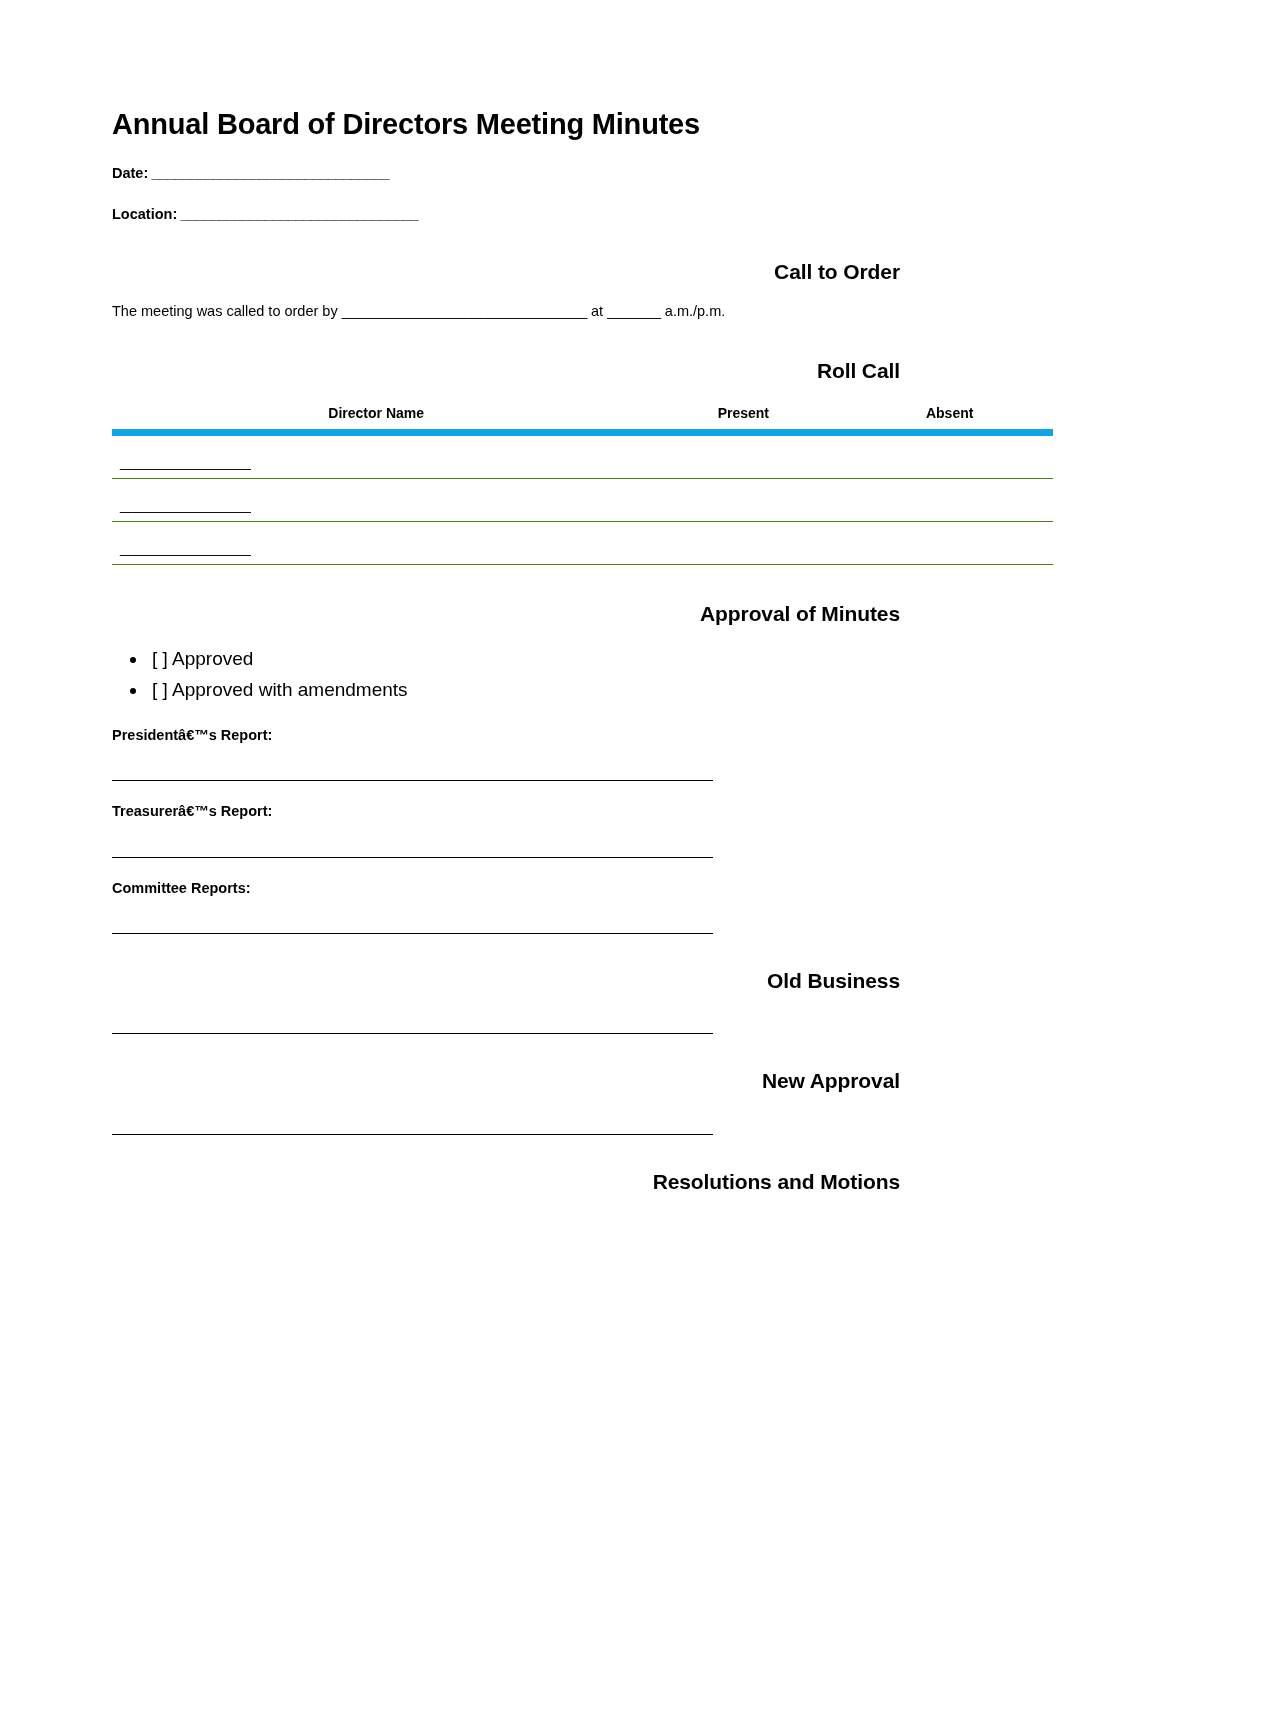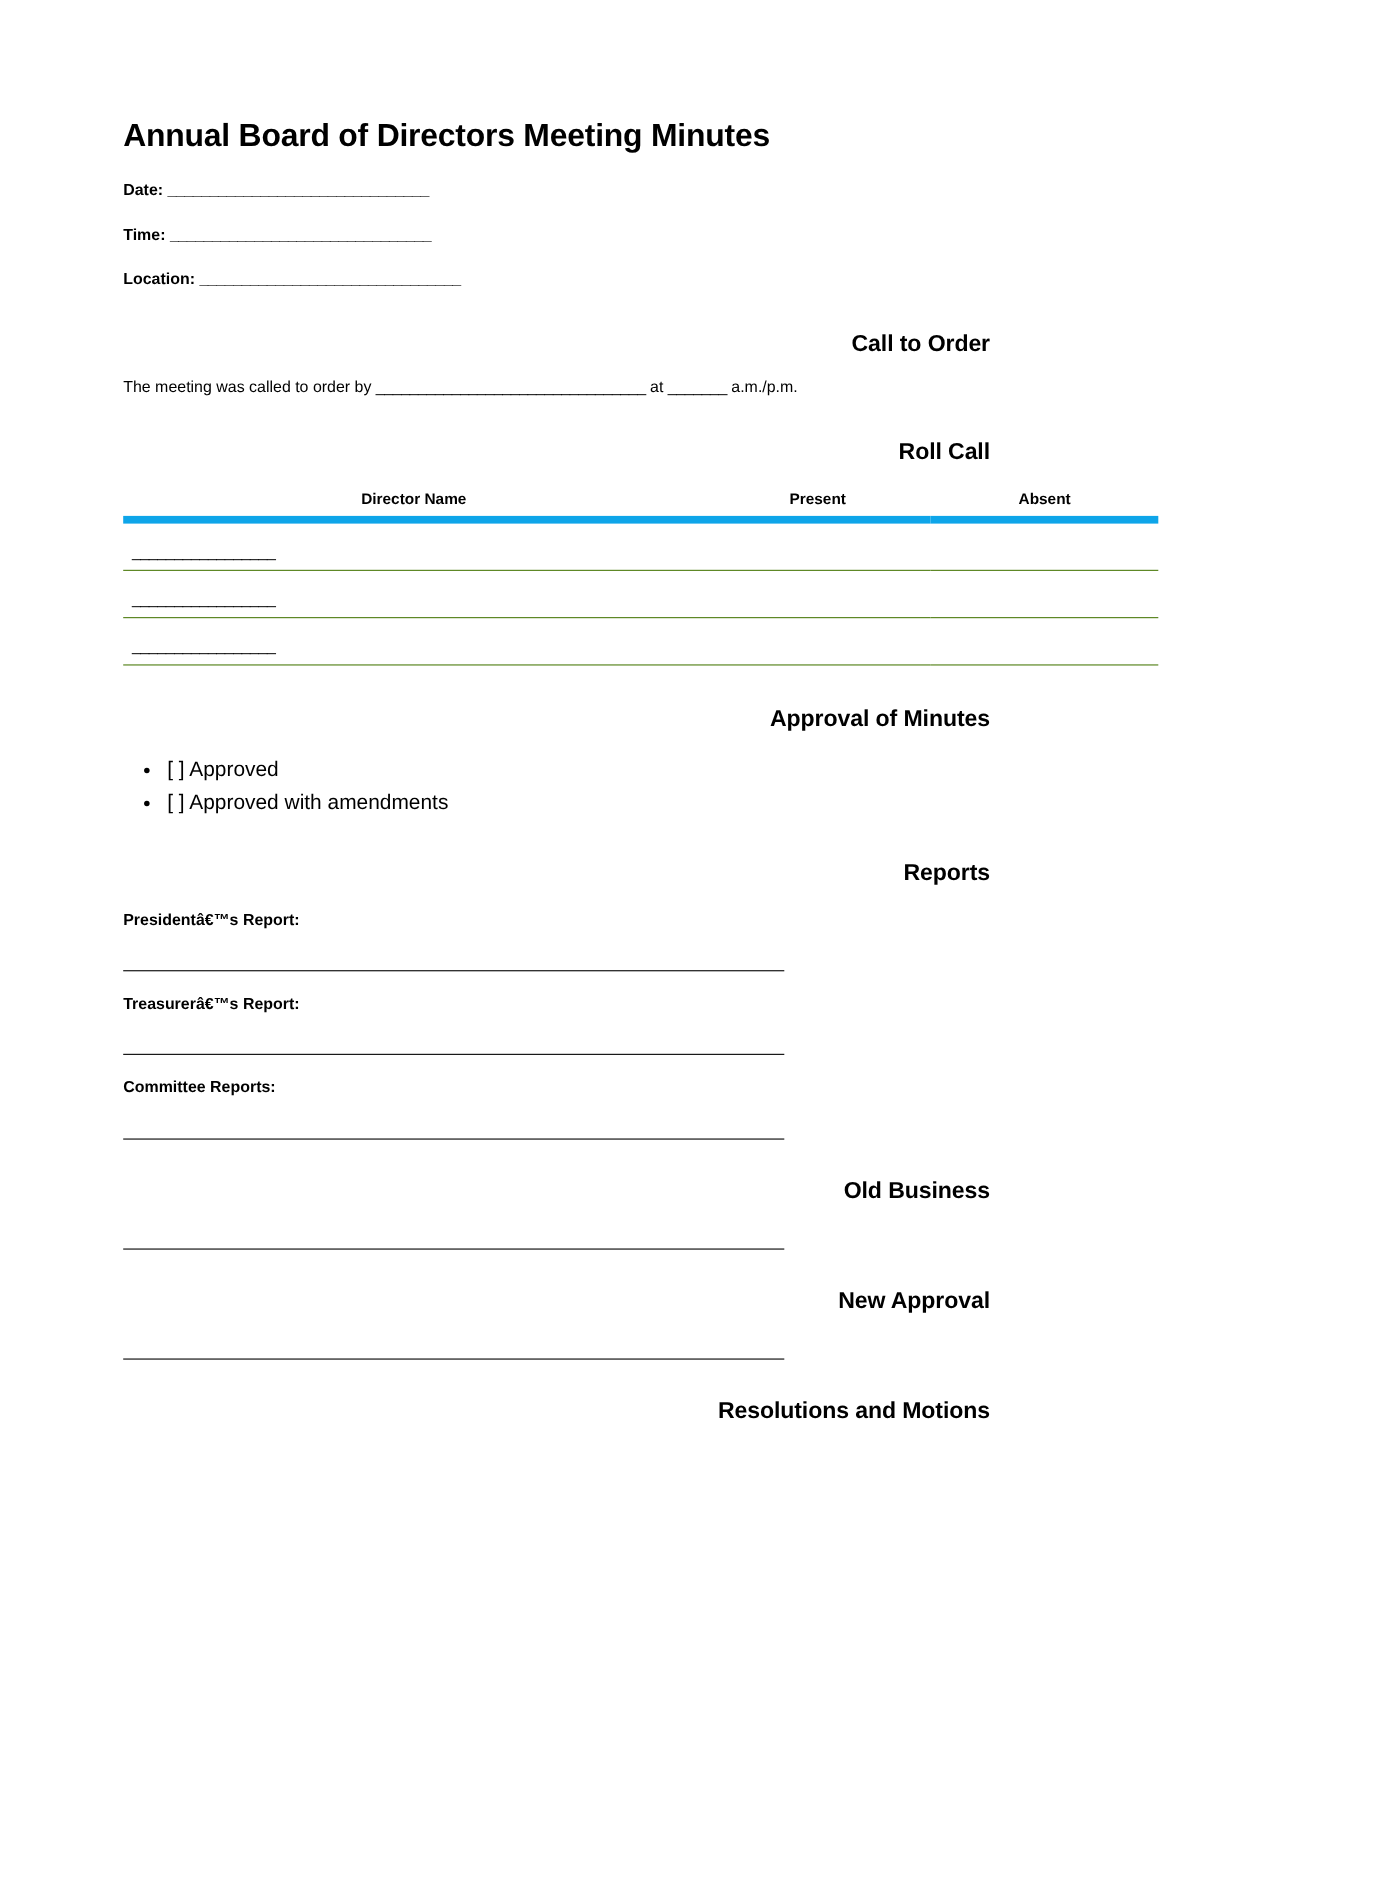--- a/index.html
+++ b/index.html
@@ -32,20 +32,21 @@
   .field-line {
     font-size: 14.5px;
     font-weight: bold;
     margin: 0 0 23px 0;
     line-height: 1.2;
     white-space: nowrap;
   }
   .field-line .blank {
     font-weight: bold;
     letter-spacing: -0.4px;
+    font-style: italic;
   }
   h2.section {
     font-size: 21px;
     font-weight: bold;
     margin: 36px 0 18px 0;
     line-height: 1.2;
     letter-spacing: -0.1px;
     text-align: right;
   }
   h2.section.tight-top {
@@ -120,24 +121,20 @@
 
 <div class="page">
 
   <h1 class="doc-title">Annual Board of Directors Meeting Minutes</h1>
 
   <div class="field-line">
     <span>Date:</span>
     <span class="blank">_______________________________</span>
   </div>
 
-  <div class="field-line">
-    <span>Time:</span>
-    <span class="blank">_______________________________</span>
-  </div>
 
   <div class="field-line">
     <span>Location:</span>
     <span class="blank">_______________________________</span>
   </div>
 
   <h2 class="section">Call to Order</h2>
 
   <p class="body-text">
     <span>The meeting was called to order by</span>
@@ -177,21 +174,20 @@
   </table>
 
   <h2 class="section">Approval of Minutes</h2>
 
 
   <ul class="choices">
     <li>[ ] Approved</li>
     <li>[ ] Approved with amendments</li>
   </ul>
 
-  <h2 class="section">Reports</h2>
 
   <div class="sub-label">Presidentâ€™s Report:</div>
   <div class="rule"></div>
 
   <div class="sub-label">Treasurerâ€™s Report:</div>
   <div class="rule"></div>
 
   <div class="sub-label">Committee Reports:</div>
   <div class="rule"></div>
 

